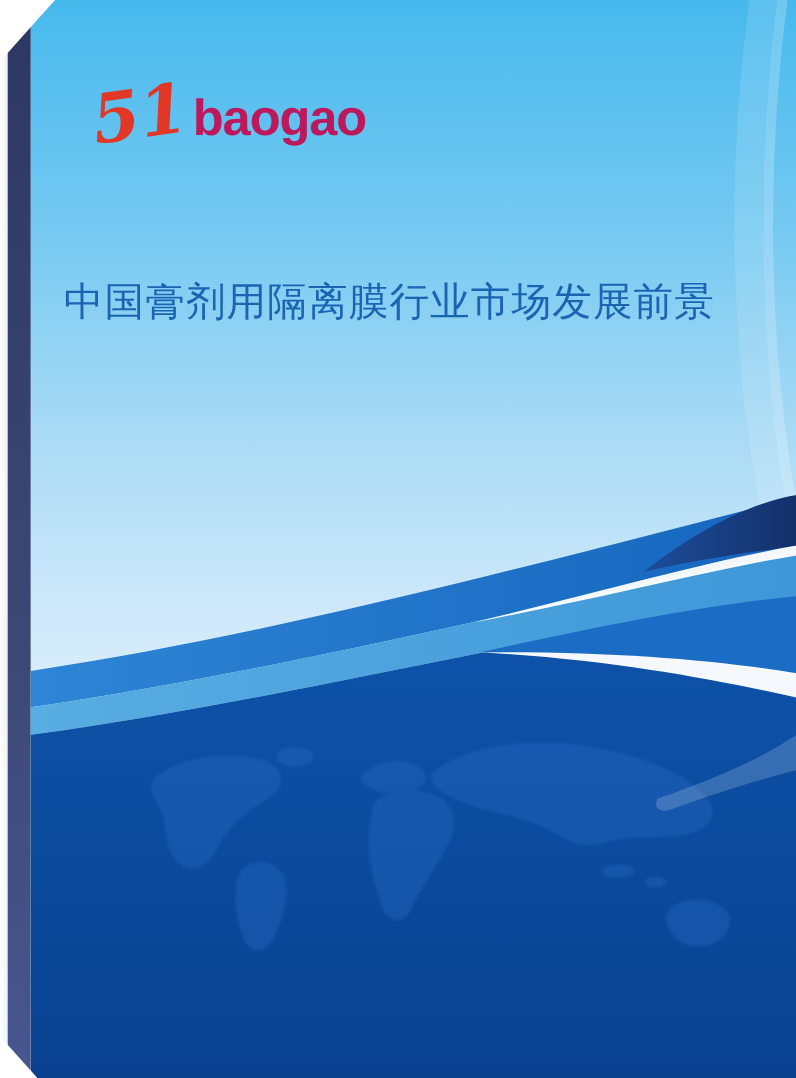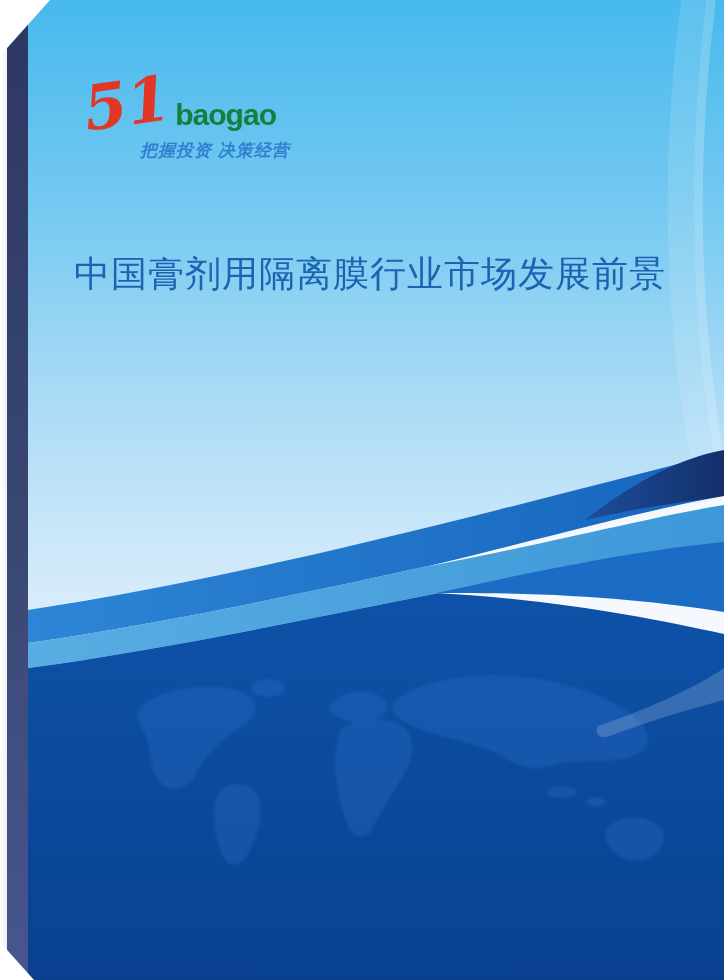--- a/index.html
+++ b/index.html
@@ -27,26 +27,26 @@
     clip-path:polygon(0 0,0 100%,100% 100%);
     background:linear-gradient(45deg,#ffffff 55%,#dfe6ea 82%,#b4c1c9 100%);}
 
   
   .logo{position:absolute;left:84px;top:76px;z-index:4;}
   .logo-row{display:flex;align-items:flex-end;}
   .logo-51{font-family:"DejaVu Serif",serif;font-style:italic;font-weight:bold;
     font-size:62px;line-height:0.9;color:#e23726;display:inline-block;
     transform:rotate(-8deg);margin-right:5px;}
   .logo-word{font-family:"Liberation Sans",sans-serif;font-weight:bold;
-    font-size:30px;line-height:1;color:#15803d;letter-spacing:-1px;padding-bottom:2px;}
+    font-size:46px;line-height:1;color:#be185d;letter-spacing:-1px;padding-bottom:2px;}
   .logo-tag{margin-top:7px;margin-left:56px;font-style:italic;font-weight:bold;
     font-size:17px;letter-spacing:1px;color:#2f80cf;}
 
   
-  .title{position:absolute;left:74px;top:246px;width:630px;z-index:4;
+  .title{position:absolute;left:58px;top:246px;width:630px;z-index:4;
     color:#1a64b2;font-size:36px;line-height:56px;letter-spacing:1px;font-weight:500;}
   .title-line{white-space:nowrap;}
 </style>
 </head>
 <body>
 
 <div class="page">
 
   <div class="page-edge"></div>
   <div class="spine"></div>
@@ -123,20 +123,19 @@
   </svg>
 
   <div class="corner corner-top"></div>
   <div class="corner corner-bottom"></div>
 
   <div class="logo">
     <div class="logo-row">
       <span class="logo-51">51</span>
       <span class="logo-word">baogao</span>
     </div>
-    <div class="logo-tag">把握投资 决策经营</div>
   </div>
 
   <div class="title">
     <div class="title-line">中国膏剂用隔离膜行业市场发展前景</div>
   </div>
 
 </div>
 
 </body></html>

